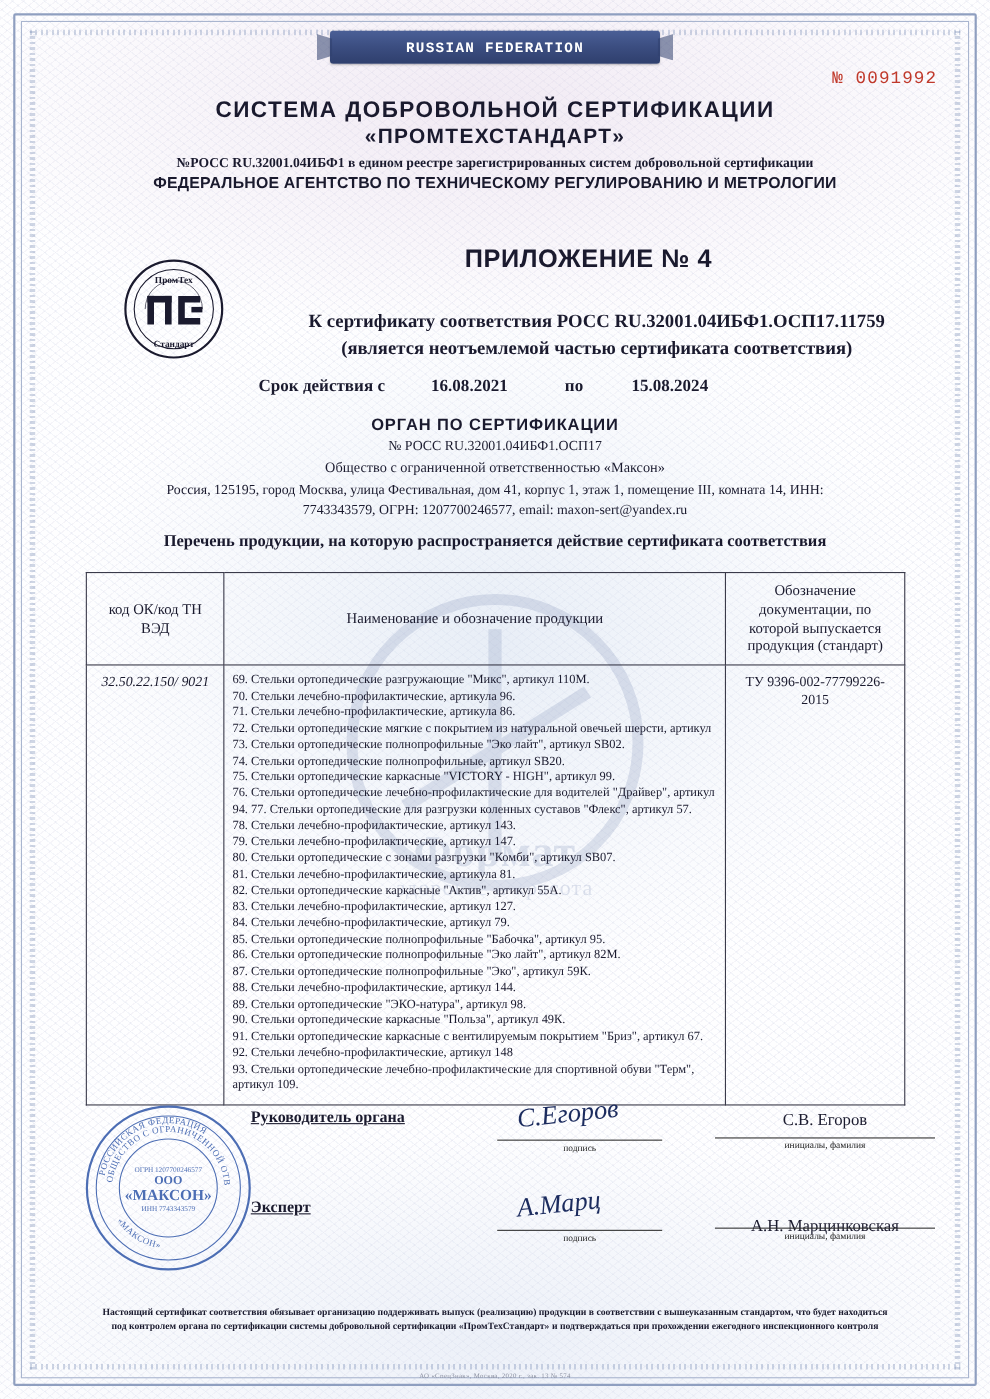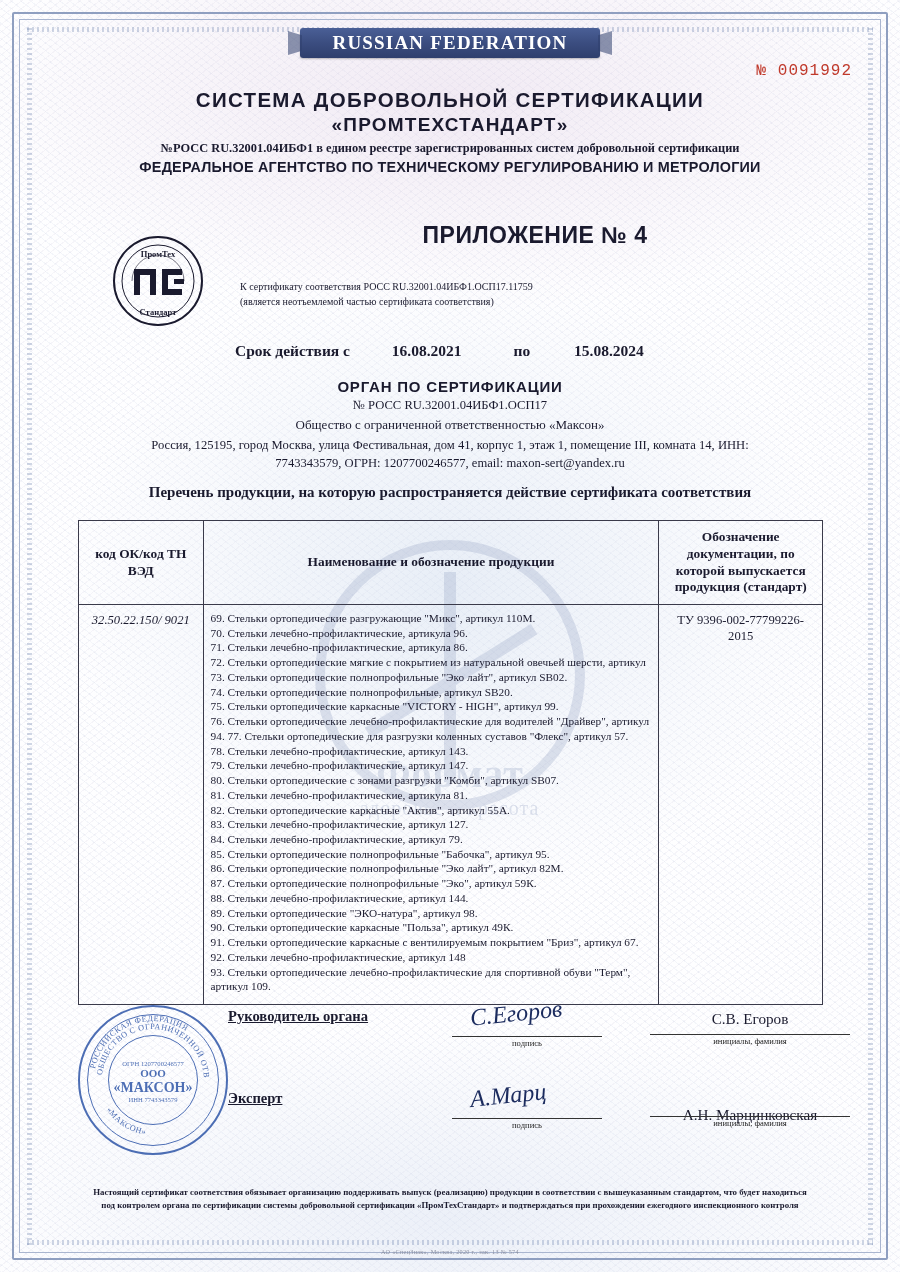--- a/index.html
+++ b/index.html
@@ -108,23 +108,23 @@
     height: 30px;
     background: linear-gradient(180deg, #4a5f96 0%, #3b4d80 50%, #2f3f6d 100%);
     border-radius: 3px;
     display: flex;
     align-items: center;
     justify-content: center;
     box-shadow: 0 1px 2px rgba(0,0,0,0.25);
   }
   .rf-banner span {
     color: #ffffff;
-    font-family: Liberation Serif, serif;
-    font-weight: bold;
-    font-size: 19px;
+    font-family: Liberation Mono, monospace;
+    font-weight: bold;
+    font-size: 13px;
     letter-spacing: 1.2px;
   }
   .rf-banner:before, .rf-banner:after {
     content: "";
     position: absolute;
     top: 3px;
     width: 14px;
     height: 24px;
     background: #2f3f6d;
     opacity: 0.55;
@@ -195,23 +195,23 @@
     font-size: 23px;
     font-weight: bold;
     font-family: "Liberation Sans", sans-serif;
     letter-spacing: 0.5px;
   }
   .cert-ref {
     position: absolute;
     left: 240px;
     right: 55px;
     top: 280px;
-    text-align: left;
-    font-size: 10px;
-    font-weight: normal;
+    text-align: center;
+    font-size: 17px;
+    font-weight: bold;
     line-height: 1.45;
   }
   .validity {
     position: absolute;
     left: 235px;
     top: 342px;
     font-size: 15.5px;
     font-weight: bold;
   }
   .validity .lbl { margin-right: 38px; }
@@ -248,21 +248,21 @@
     border-collapse: collapse;
     background: rgba(255,255,255,0.0);
   }
   table.products th, table.products td {
     border: 1px solid #3a3a4a;
     vertical-align: top;
   }
   table.products th {
     text-align: center;
     font-size: 13.4px;
-    font-weight: bold;
+    font-weight: normal;
     padding: 8px 8px;
     vertical-align: middle;
     line-height: 1.25;
   }
   .col-code { width: 128px; }
   .col-name { width: 440px; }
   .col-doc  { width: 177px; }
 
   td.code {
     text-align: center;

